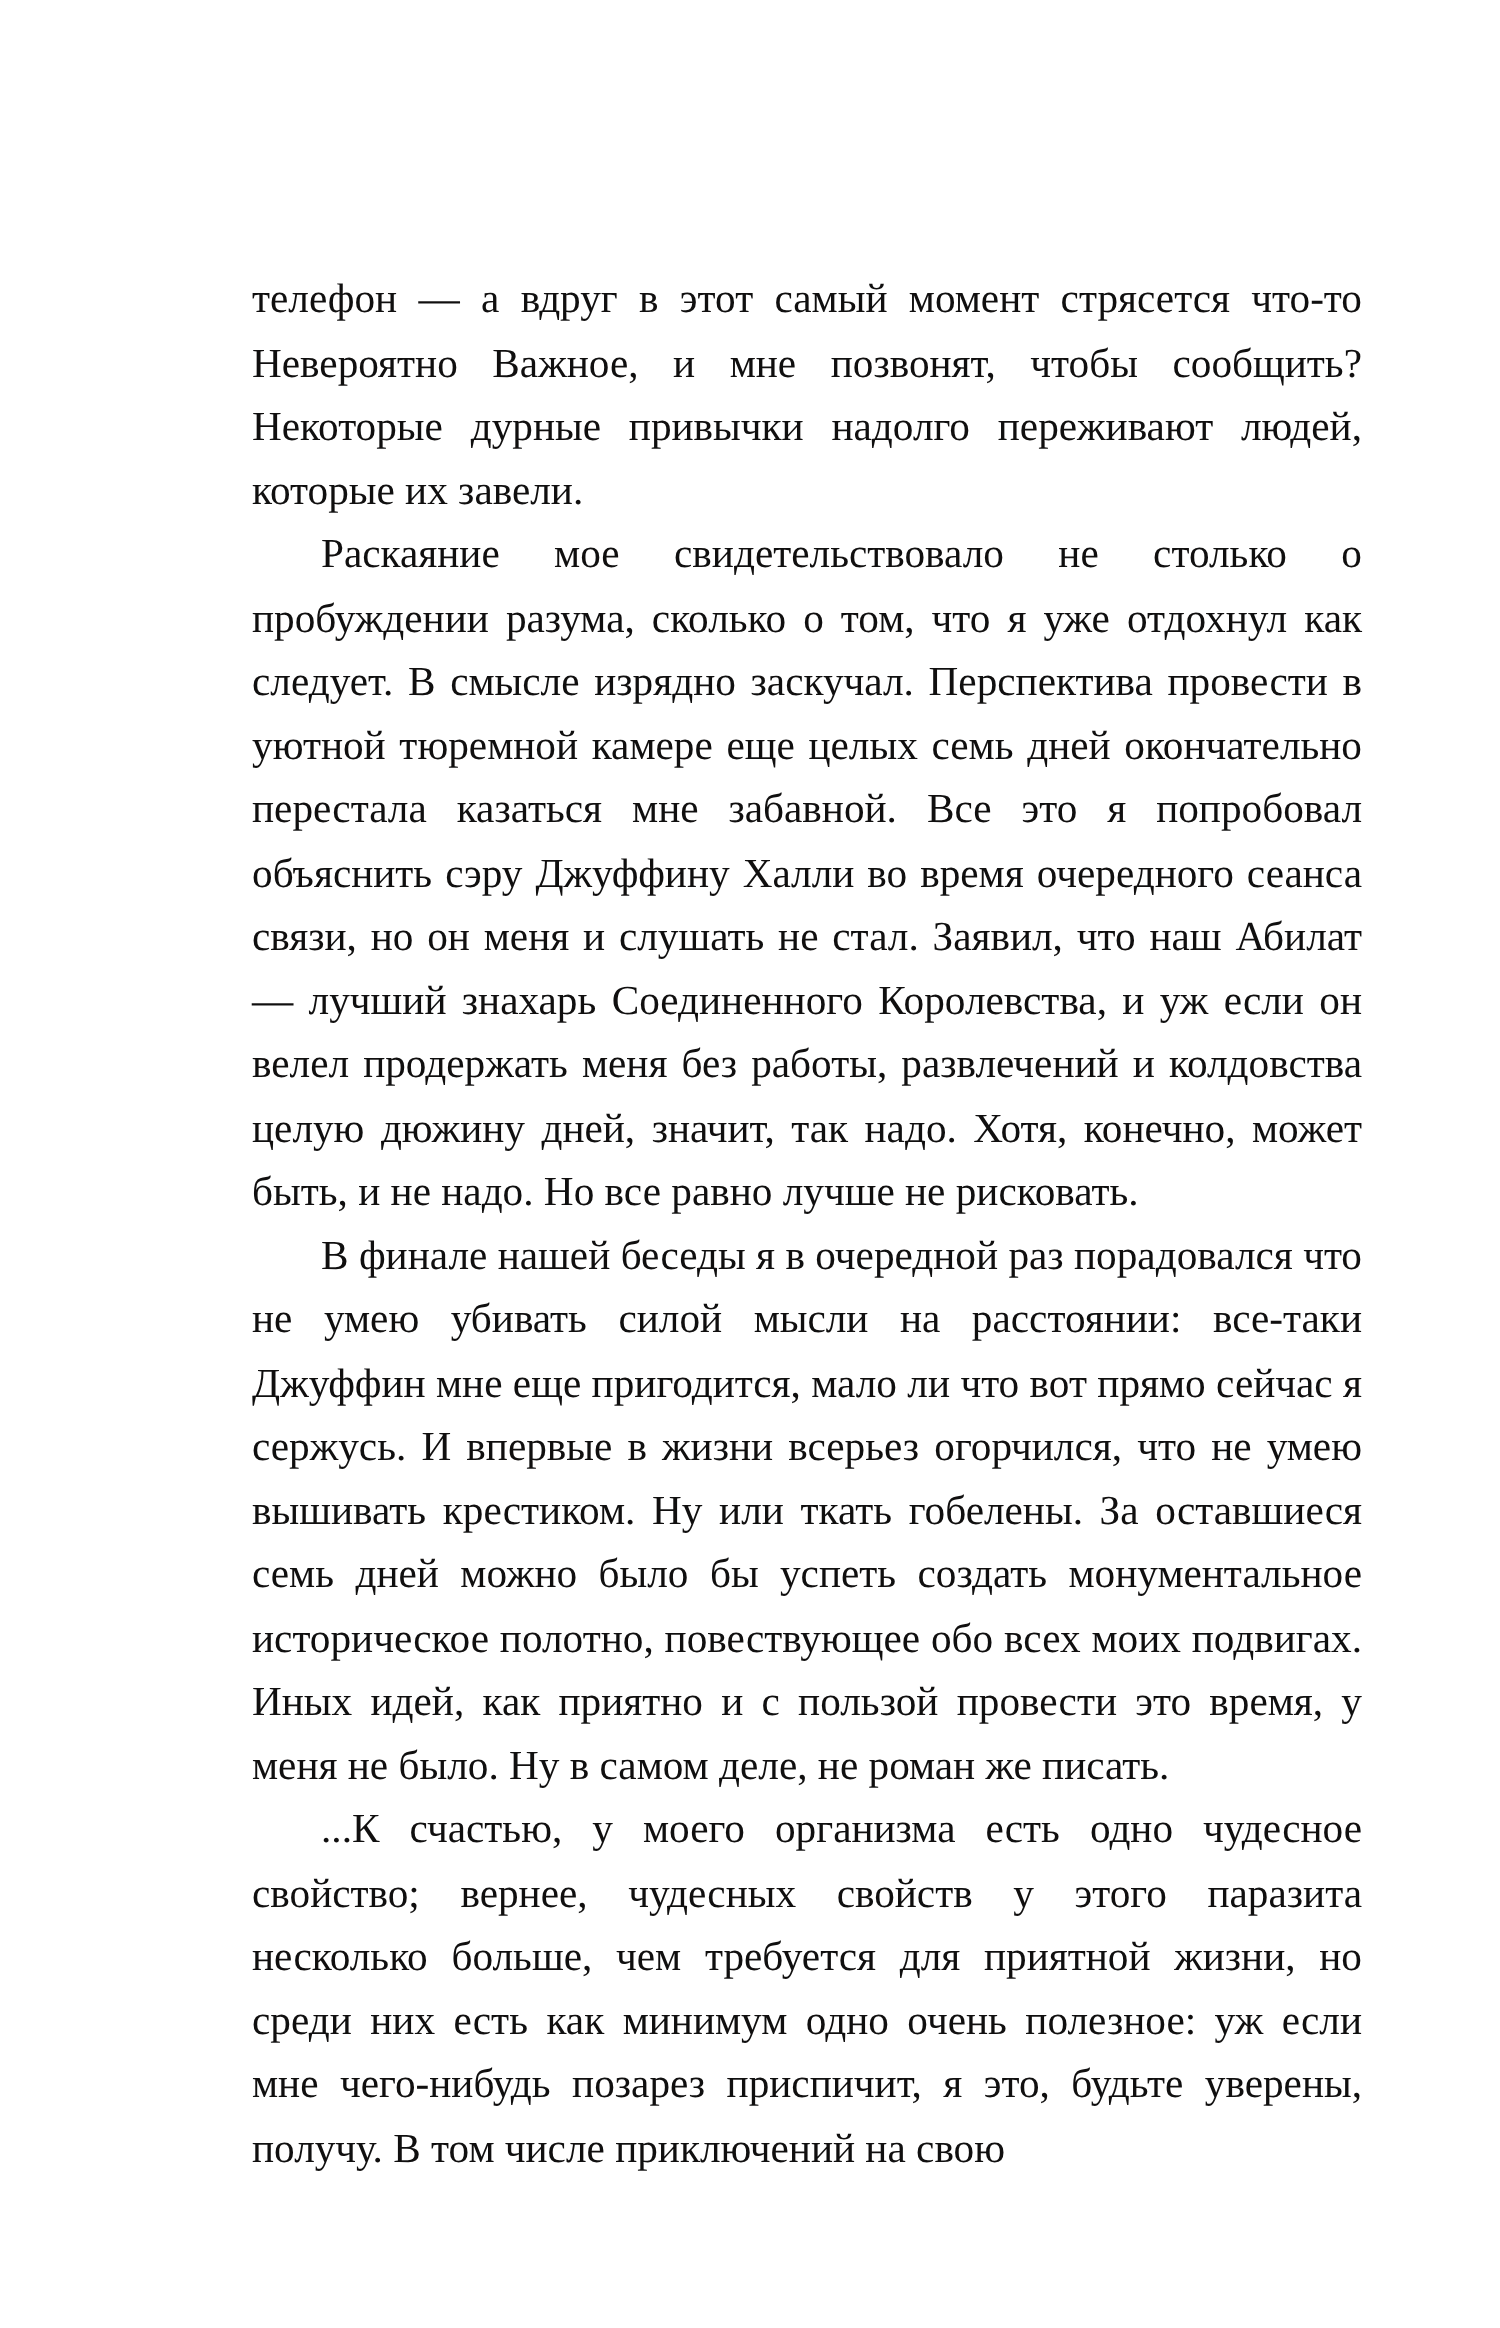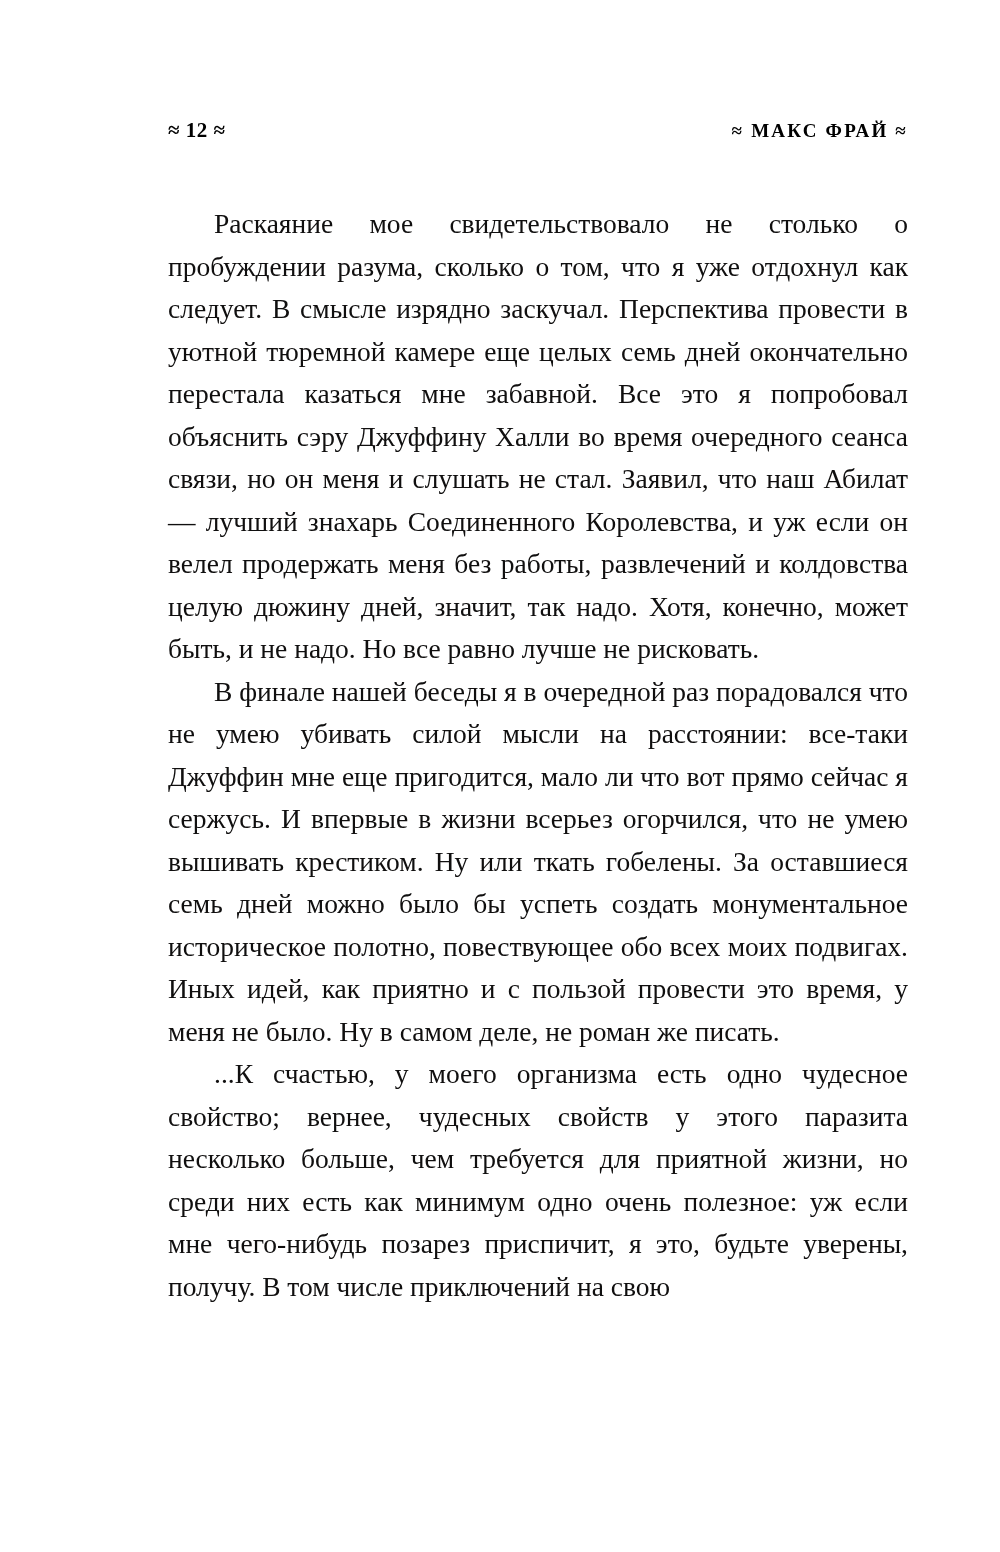--- a/index.html
+++ b/index.html
@@ -55,25 +55,22 @@
   .body-text p.indent {
     text-indent: 46px;
   }
 </style>
 </head>
 <body>
 
 <div class="page">
   <div class="content">
 
-    <div class="running-head">
-      <span class="folio">≈ 12 ≈</span>
-      <span class="author">≈ МАКС ФРАЙ ≈</span>
-    </div>
 
     <div class="body-text">
+      <p>телефон — а вдруг в этот самый момент стрясется что-то Невероятно Важное, и мне позвонят, чтобы сообщить? Некоторые дурные привычки надолго переживают людей, которые их завели.</p>
       <p class="indent">Раскаяние мое свидетельствовало не столько о пробуждении разума, сколько о том, что я уже отдохнул как следует. В смысле изрядно заскучал. Перспектива провести в уютной тюремной камере еще целых семь дней окончательно перестала казаться мне забавной. Все это я попробовал объяснить сэру Джуффину Халли во время очередного сеанса связи, но он меня и слушать не стал. Заявил, что наш Абилат — лучший знахарь Соединенного Королевства, и уж если он велел продержать меня без работы, развлечений и колдовства целую дюжину дней, значит, так надо. Хотя, конечно, может быть, и не надо. Но все равно лучше не рисковать.</p>
       <p class="indent">В финале нашей беседы я в очередной раз порадовался что не умею убивать силой мысли на расстоянии: все-таки Джуффин мне еще пригодится, мало ли что вот прямо сейчас я сержусь. И впервые в жизни всерьез огорчился, что не умею вышивать крестиком. Ну или ткать гобелены. За оставшиеся семь дней можно было бы успеть создать монументальное историческое полотно, повествующее обо всех моих подвигах. Иных идей, как приятно и с пользой провести это время, у меня не было. Ну в самом деле, не роман же писать.</p>
       <p class="indent">...К счастью, у моего организма есть одно чудесное свойство; вернее, чудесных свойств у этого паразита несколько больше, чем требуется для приятной жизни, но среди них есть как минимум одно очень полезное: уж если мне чего-нибудь позарез приспичит, я это, будьте уверены, получу. В том числе приключений на свою</p>
     </div>
 
   </div>
 </div>
 
 </body></html>

